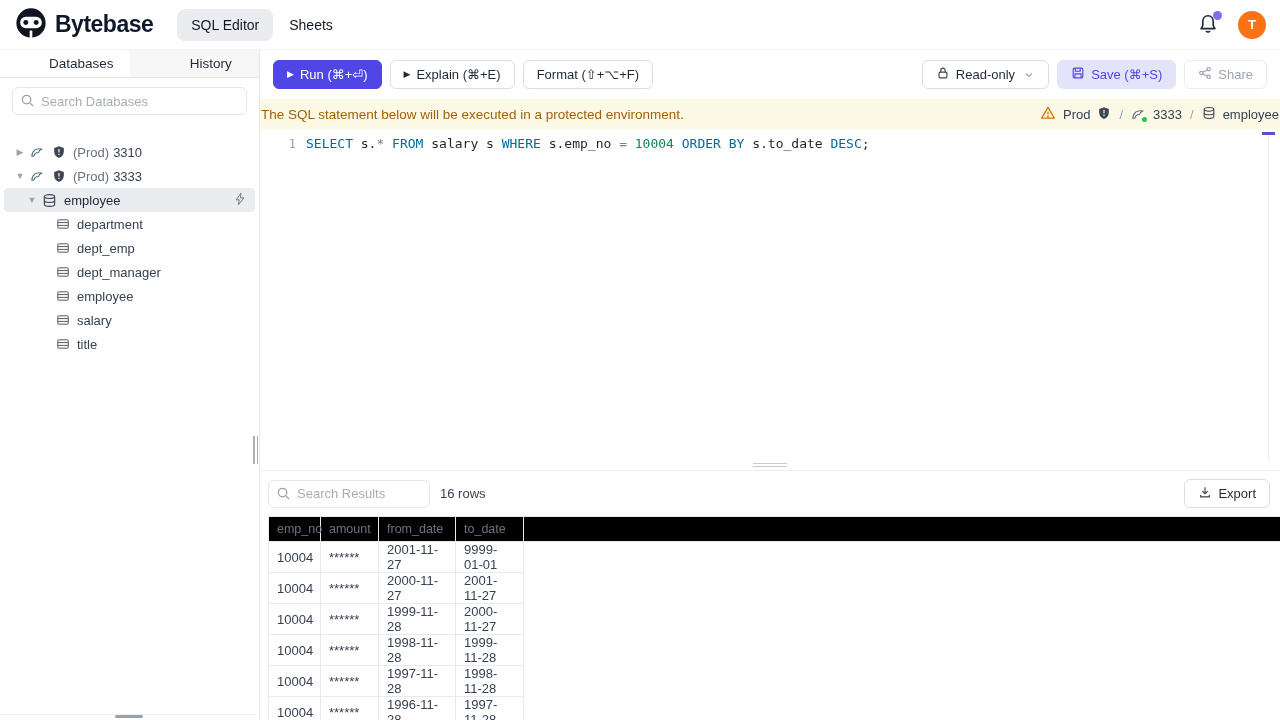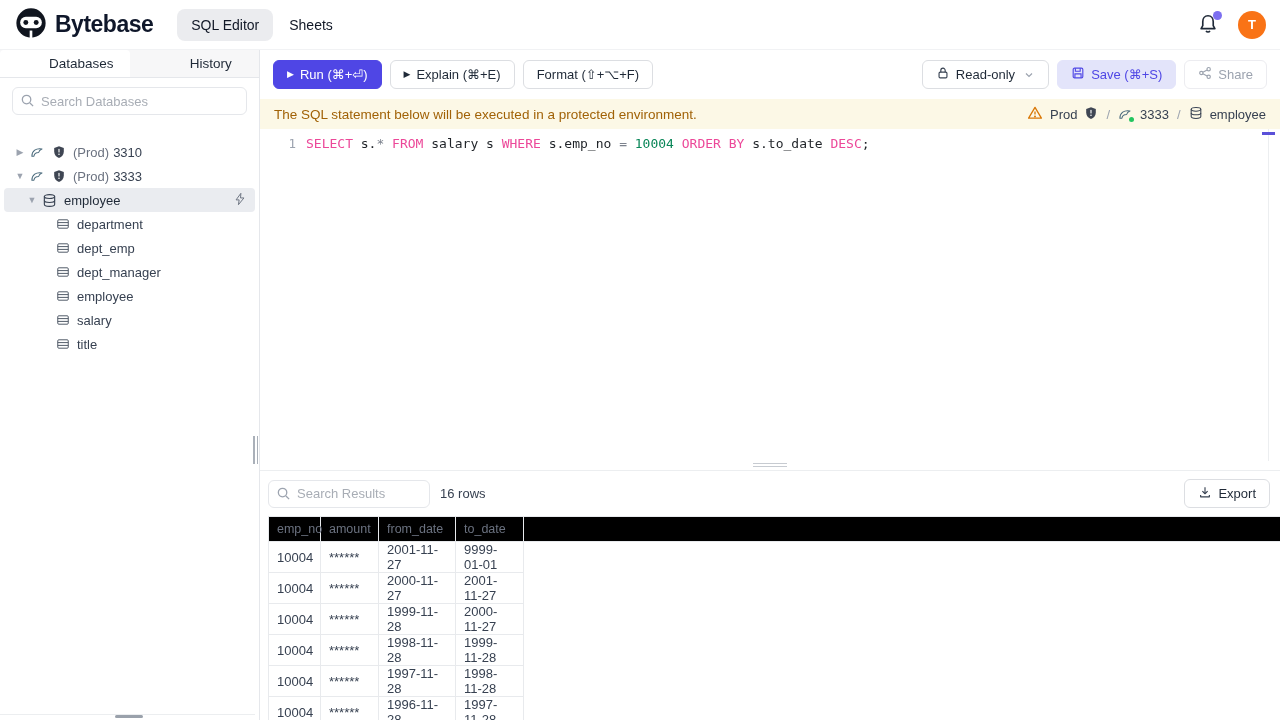--- a/index.html
+++ b/index.html
@@ -67,33 +67,33 @@
   .btn { height:29px; display:inline-flex; align-items:center; gap:6px; border-radius:6px; font-size:13px;
     padding:0 13px; cursor:pointer; border:1px solid #dcdee2; background:#fff; color:#1f2937; font-family:"Liberation Sans",sans-serif; }
   .btn-run { background:#4f46e5; border-color:#4f46e5; color:#fff; }
   .btn-save { background:#e3e4fa; border-color:#e3e4fa; color:#4f46e5; font-weight:500; }
   .btn-share { color:#9ca3af; border-color:#ececf0; }
   .play { font-size:9px; line-height:1; }
   .toolbar-right { margin-left:auto; display:flex; align-items:center; gap:8px; }
   .chev { margin-left:2px; display:flex; }
 
   
-  .banner { height:30px; background:#fcf8e6; display:flex; align-items:center; padding:0 14px; flex:0 0 auto; }
+  .banner { height:30px; background:#fcf8e6; display:flex; align-items:center; padding:0 1px; flex:0 0 auto; }
   .banner-msg { font-size:13.5px; color:#a16207; }
   .banner-right { margin-left:auto; display:flex; align-items:center; gap:7px; font-size:13px; color:#374151; }
   .banner-sep { color:#9ca3af; padding:0 1px; }
   .conn-ico { position:relative; display:flex; }
   .conn-dot { position:absolute; right:-1px; bottom:0; width:5px; height:5px; border-radius:50%; background:#22c55e; }
 
   
   .editor { flex:1; position:relative; min-height:0; font-family:"DejaVu Sans Mono", monospace; font-size:13px; background:#fff; }
   .code-line { display:flex; align-items:center; height:20px; margin-top:4px; }
   .gutter { width:46px; flex:0 0 46px; text-align:right; padding-right:10px; color:#9ca3af; font-size:12.5px; }
   .code { white-space:pre; color:#1f2328; }
-  .tok-kw { color:#ec4899; }
+  .tok-kw { color:#0369a1; }
   .tok-op { color:#7c828d; }
   .tok-num { color:#098658; }
   .ov-ruler { position:absolute; top:0; bottom:0; right:11px; width:1px; background:#eceef0; }
   .ov-mark { position:absolute; top:3px; right:5px; width:13px; height:3px; background:#5a50d8; }
 
   
   .splitter { height:9px; position:relative; cursor:row-resize; flex:0 0 auto; }
   .splitter .grip { position:absolute; left:50%; top:2px; transform:translateX(-50%); width:34px; height:4px;
     border-top:1.5px solid #c7cbd1; border-bottom:1.5px solid #c7cbd1; }
 

